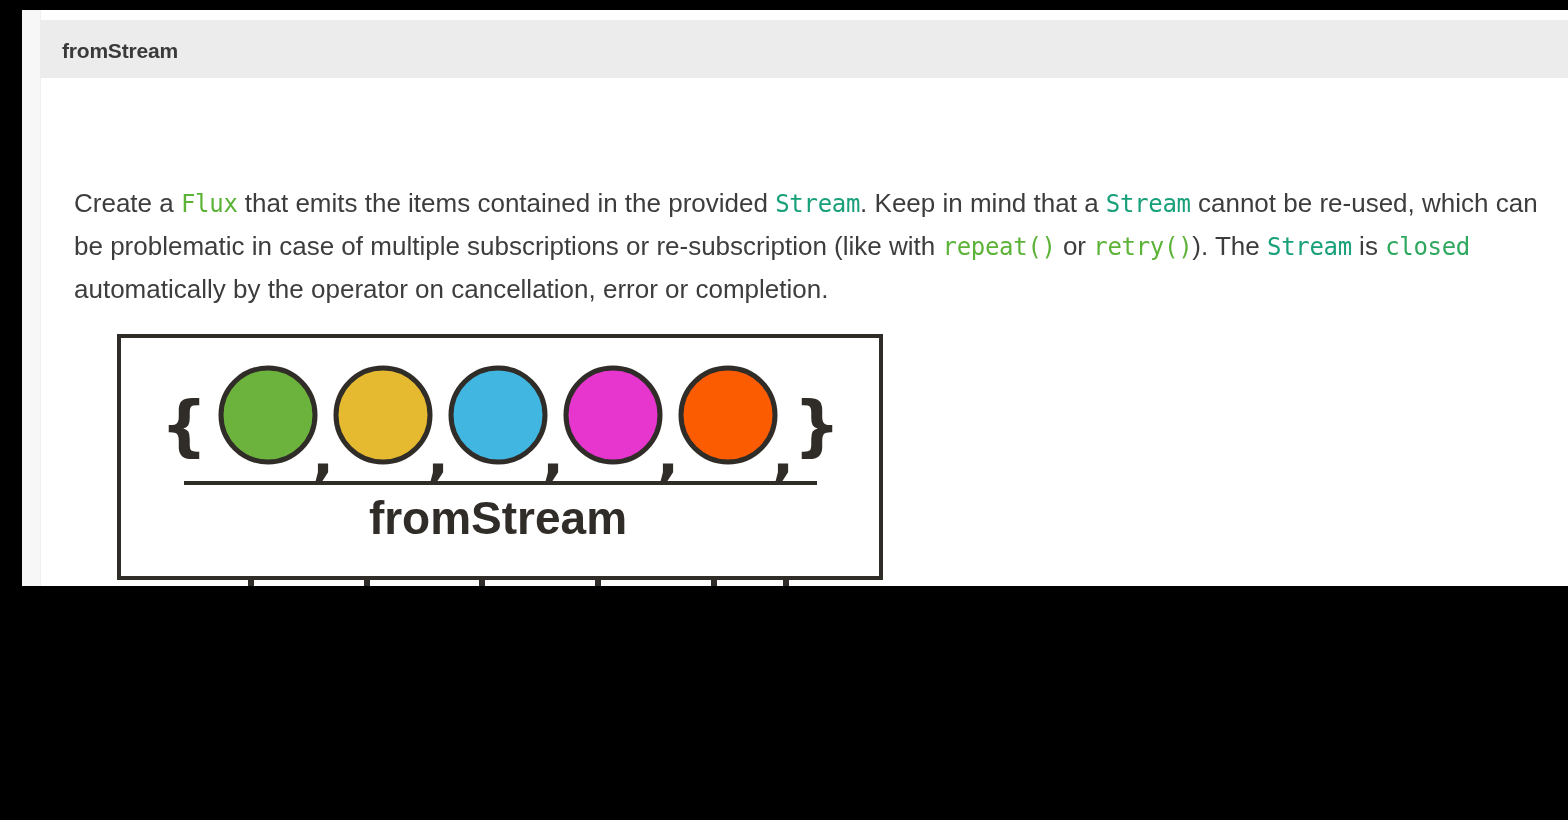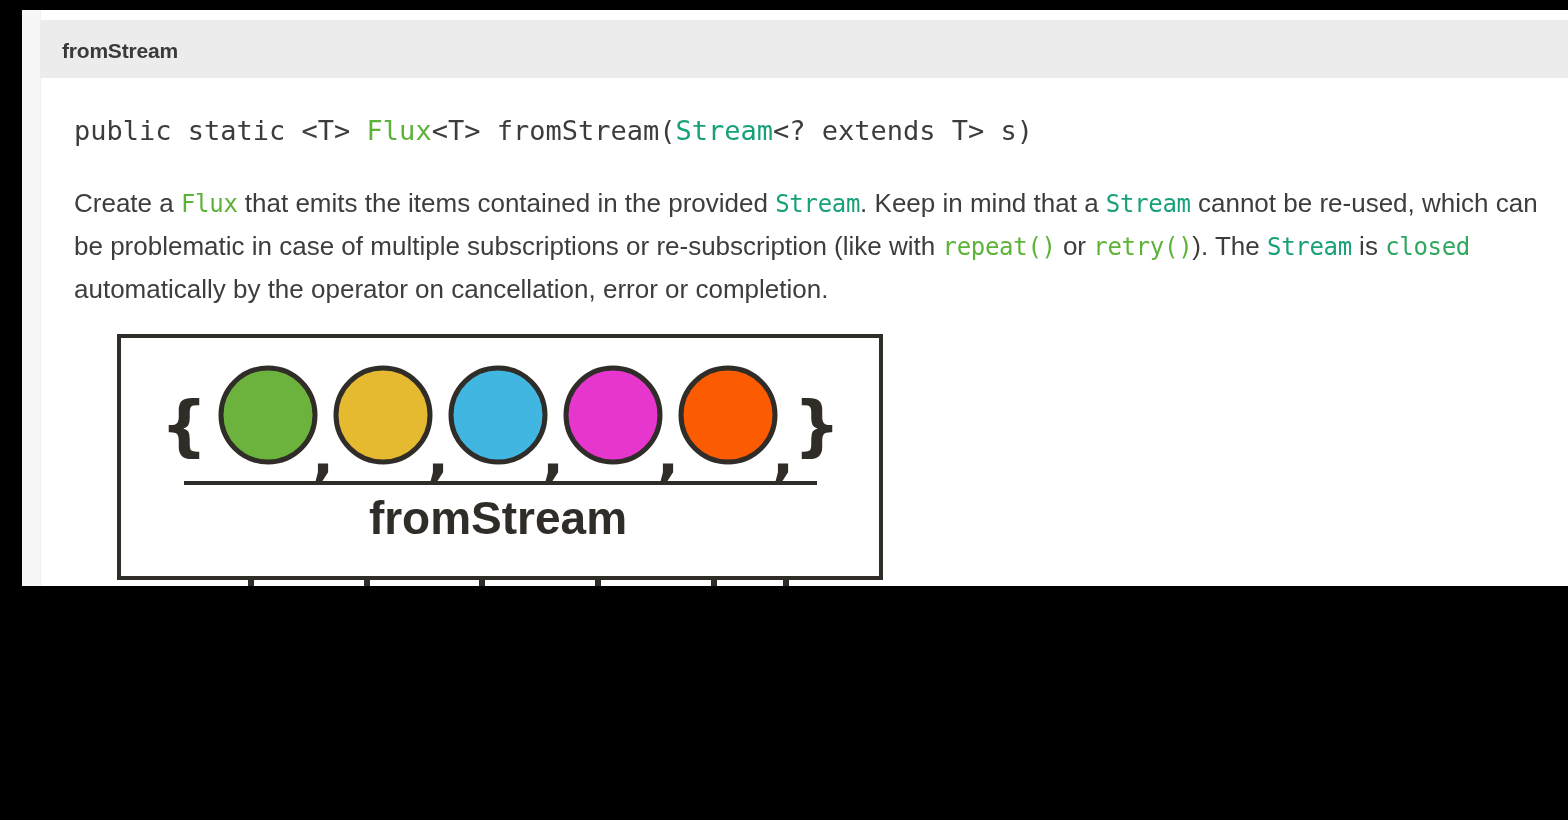--- a/index.html
+++ b/index.html
@@ -116,21 +116,20 @@
 
 <div class="frame">
   <div class="page">
 
     <div class="gutter"></div>
 
     <div class="panel-header">
       <div class="panel-header-title">fromStream</div>
     </div>
 
-    <div class="signature"><span>public static &lt;T&gt; </span><span class="sig-flux">Flux</span><span>&lt;T&gt; fromStream(</span><span class="sig-stream">Stream</span><span>&lt;? extends T&gt; s)</span></div>
 
     <div class="description"><span>Create a </span><code class="c-green-light">Flux</code><span> that emits the items contained in the provided </span><code class="c-green-dark">Stream</code><span>. Keep in mind that a </span><code class="c-green-dark">Stream</code><span> cannot be re-used, which can be problematic in case of multiple subscriptions or re-subscription (like with </span><code class="c-green-light">repeat()</code><span> or </span><code class="c-green-light">retry()</code><span>). The </span><code class="c-green-dark">Stream</code><span> is </span><code class="c-green-mid">closed</code><span> automatically by the operator on cancellation, error or completion.</span></div>
 
     <div class="diagram">
       <svg width="900" height="480" viewBox="0 0 900 480" xmlns="http://www.w3.org/2000/svg">
         <defs>
           <g id="marble-proto"></g>
         </defs>
 
         <rect id="op-box" x="57" y="16" width="762" height="242" fill="#ffffff" stroke="#302C28" stroke-width="4"></rect>

